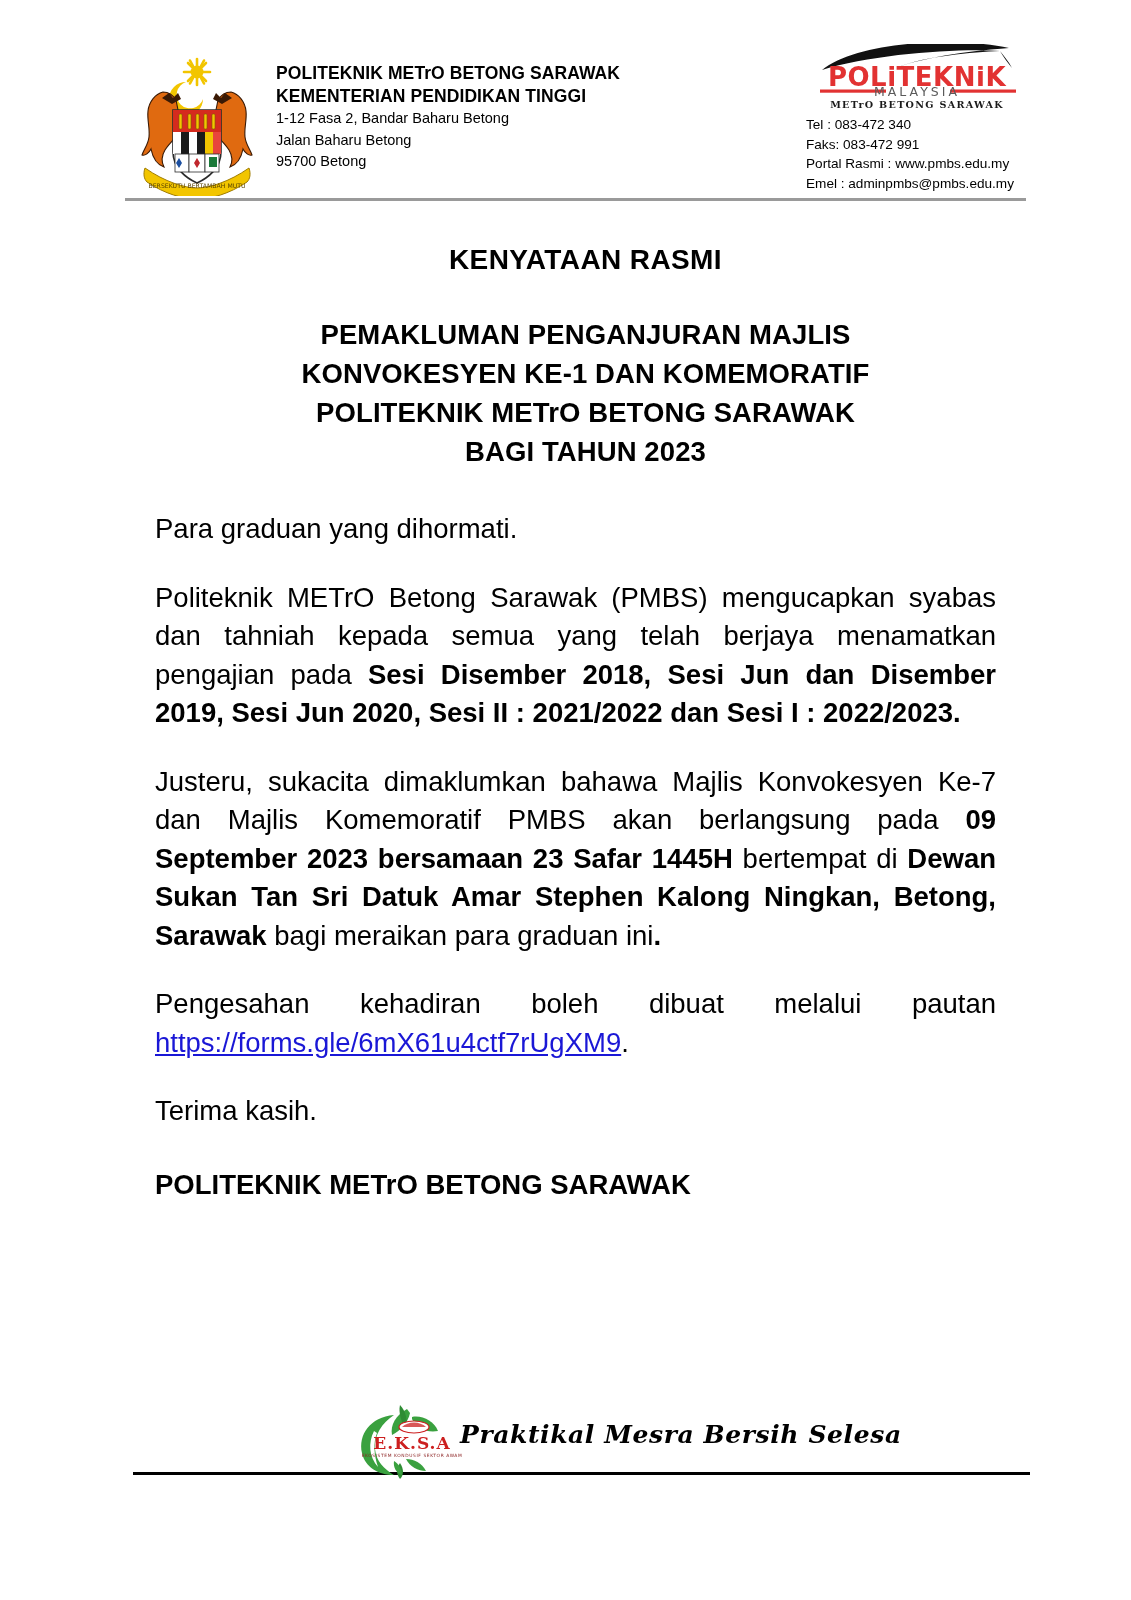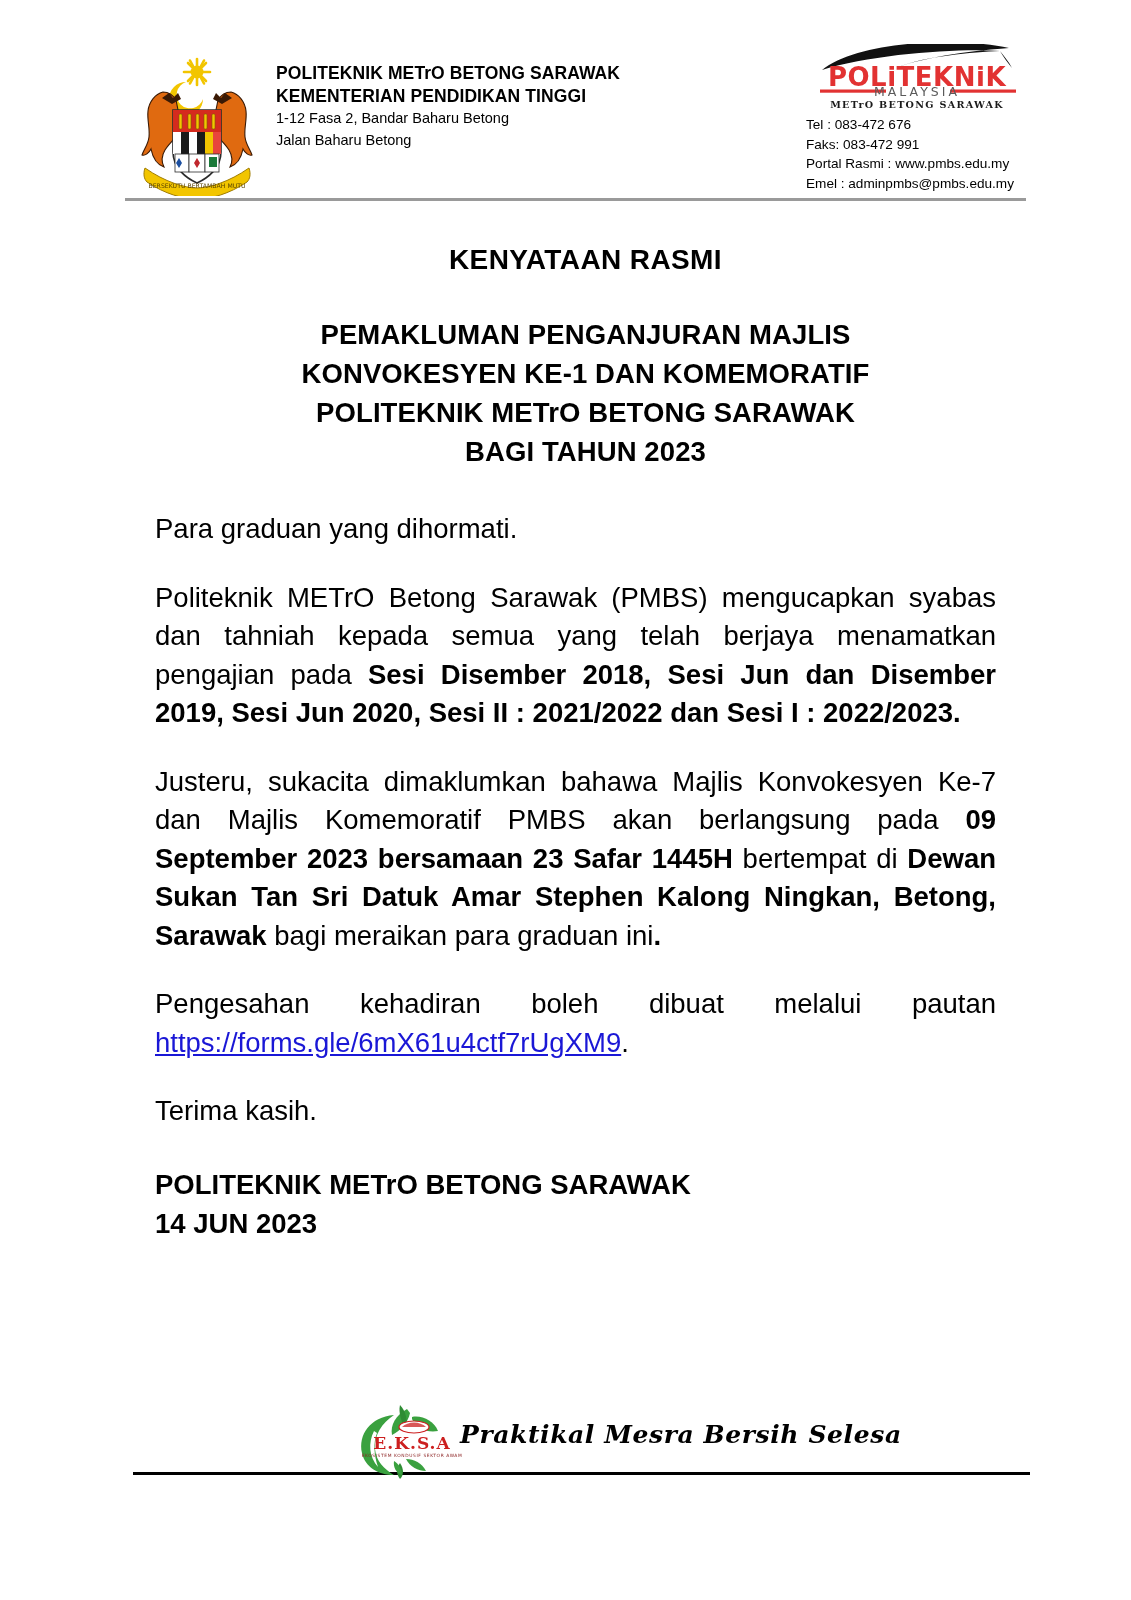--- a/index.html
+++ b/index.html
@@ -253,36 +253,37 @@
         <path d="M22 120 c20 14 40 20 52 20 c12 0 32 -6 52 -20 c2 6 1 11 -2 14 c-18 12 -36 17 -50 17 c-14 0 -32 -5 -50 -17 c-3 -3 -4 -8 -2 -14 z" fill="#f2c500" stroke="#a07c00" stroke-width="1"></path>
         <text x="74" y="140" font-size="6.2" text-anchor="middle" fill="#5a4400" font-family="DejaVu Sans, sans-serif">BERSEKUTU  BERTAMBAH  MUTU</text>
       </svg>
     </div>
 
     <div class="org-block">
       <div class="org-name">POLITEKNIK METrO BETONG SARAWAK</div>
       <div class="org-ministry">KEMENTERIAN PENDIDIKAN TINGGI</div>
       <div class="org-addr">1-12 Fasa 2, Bandar Baharu Betong</div>
       <div class="org-addr">Jalan Baharu Betong</div>
+      <div class="org-addr">95700 Betong</div>
     </div>
 
     <div class="poli-wrap">
       <svg viewBox="0 0 226 68" width="226" height="68" aria-hidden="true">
         <path d="M18 26 C52 -2 150 -8 205 4 C178 6 120 12 92 24 C122 12 168 8 196 7 C156 4 68 10 18 26 Z" fill="#111111"></path>
         <path d="M196 7 C200 12 205 18 208 24 C203 18 199 12 196 7 Z" fill="#111111"></path>
         <text x="113" y="42" text-anchor="middle" font-family="DejaVu Sans, sans-serif" font-size="26" font-weight="bold" fill="#e23232" letter-spacing="0.5">POLiTEKNiK</text>
         <rect x="16" y="45.5" width="66" height="3.2" fill="#e23232"></rect>
         <rect x="146" y="45.5" width="66" height="3.2" fill="#e23232"></rect>
         <text x="113" y="52" text-anchor="middle" font-family="DejaVu Sans, sans-serif" font-size="12.5" fill="#5a5a5a" letter-spacing="3">MALAYSIA</text>
         <text x="113" y="64" text-anchor="middle" font-family="DejaVu Serif, serif" font-size="9.6" font-weight="bold" fill="#1a1a1a" letter-spacing="1.3">METrO BETONG SARAWAK</text>
       </svg>
     </div>
 
     <div class="contact-block">
-      <div class="contact-line">Tel : 083-472 676</div>
+      <div class="contact-line">Tel : 083-472 340</div>
       <div class="contact-line">Faks: 083-472 991</div>
       <div class="contact-line">Portal Rasmi : www.pmbs.edu.my</div>
       <div class="contact-line">Emel : adminpmbs@pmbs.edu.my</div>
     </div>
   </div>
 
   <div class="rule-top"></div>
 
   <div class="title-area">
     <div class="kenyataan">KENYATAAN RASMI</div>
@@ -301,21 +302,20 @@
     <p class="para"><span>Politeknik METrO Betong Sarawak (PMBS) mengucapkan syabas dan tahniah kepada semua yang telah berjaya menamatkan pengajian pada </span><b>Sesi Disember 2018, Sesi Jun dan Disember 2019, Sesi Jun 2020, Sesi II : 2021/2022 dan Sesi I : 2022/2023.</b></p>
 
     <p class="para"><span>Justeru, sukacita dimaklumkan bahawa Majlis Konvokesyen Ke-7 dan Majlis Komemoratif PMBS akan berlangsung pada </span><b>09 September 2023 bersamaan 23 Safar 1445H</b><span> bertempat di </span><b>Dewan Sukan Tan Sri Datuk Amar Stephen Kalong Ningkan, Betong, Sarawak</b><span> bagi meraikan para graduan ini</span><b>.</b></p>
 
     <p class="para"><span>Pengesahan kehadiran boleh dibuat melalui pautan </span><span class="linkline"><a class="formlink" href="#">https://forms.gle/6mX61u4ctf7rUgXM9</a></span><span>.</span></p>
 
     <p class="para no-just">Terima kasih.</p>
 
     <div class="sign-block">
       <div>POLITEKNIK METrO BETONG SARAWAK</div>
-      <div>14 JUN 2023</div>
     </div>
   </div>
 
   <div class="rule-bot"></div>
 
   <div class="footer-area">
     <div class="eksa-wrap">
       <svg viewBox="0 0 112 78" width="112" height="78" aria-hidden="true">
         <path d="M44 14 C20 16 8 34 12 52 C15 66 28 74 44 74 C34 68 26 60 25 48 C24 34 32 22 44 14 Z" fill="#3aa13f"></path>
         <path d="M40 20 C24 26 18 40 21 52 C24 63 33 69 44 71 C35 64 30 55 31 45 C32 34 35 26 40 20 Z" fill="#ffffff" opacity="0.0"></path>

